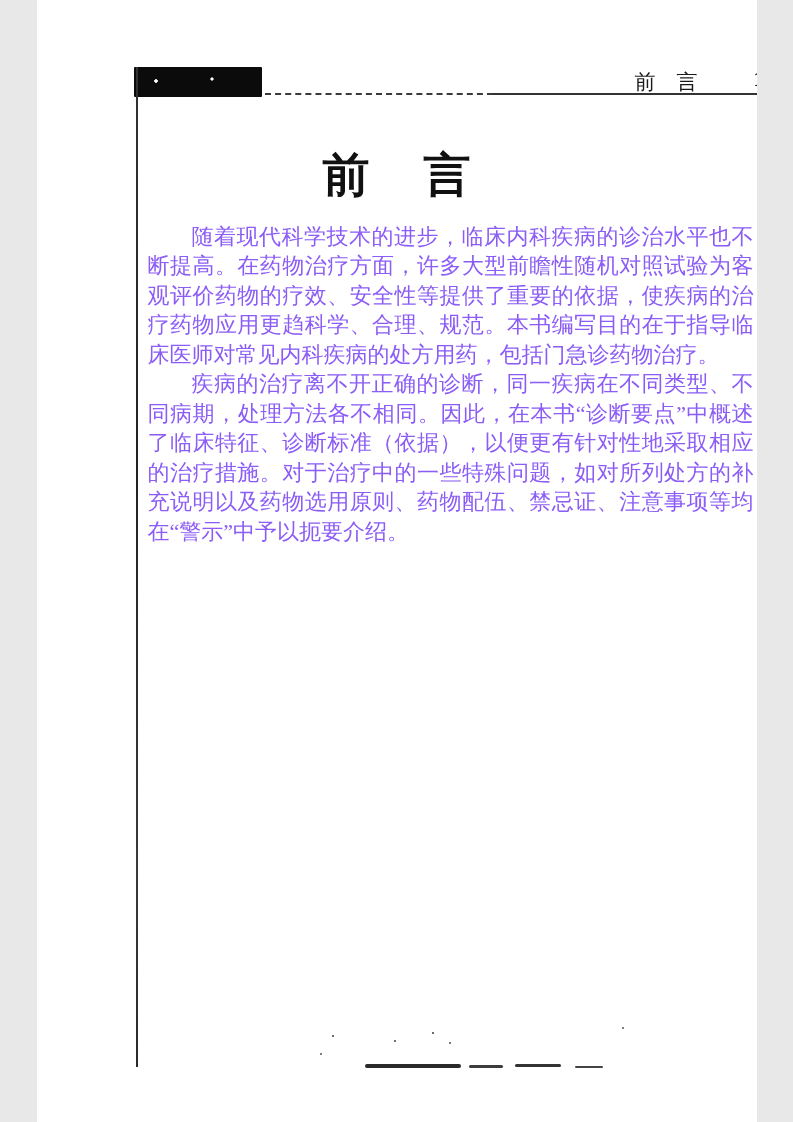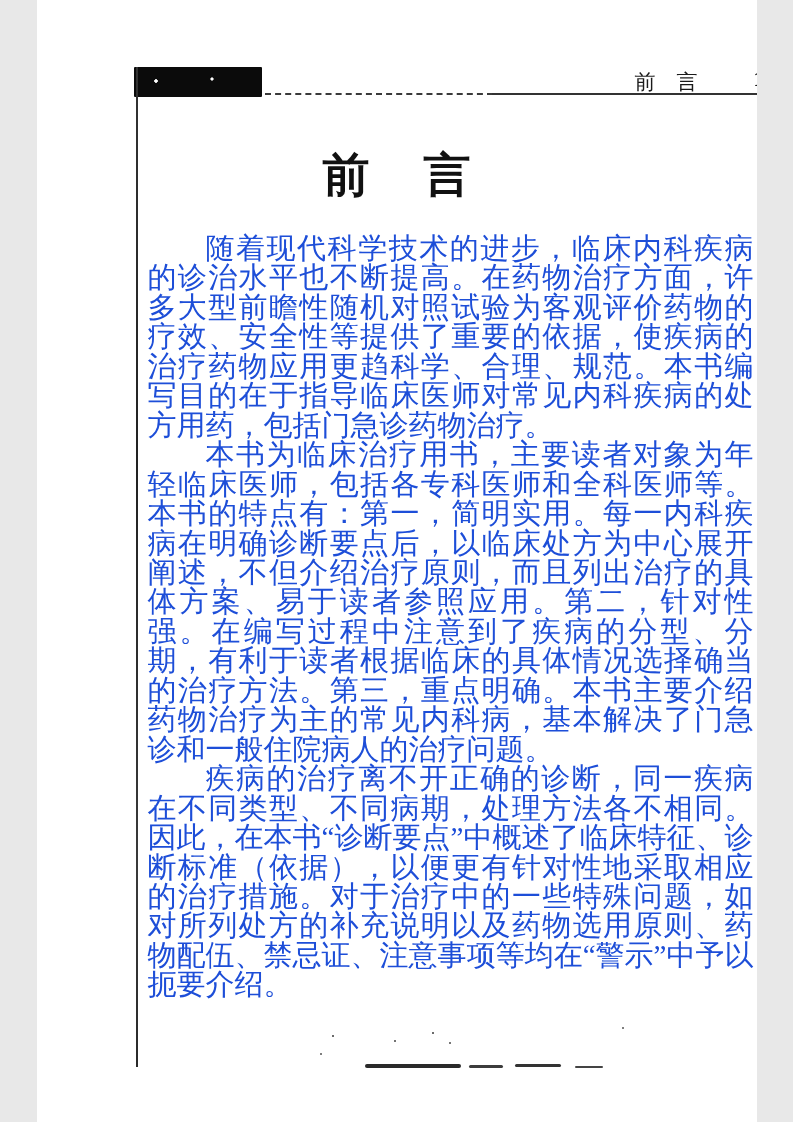--- a/index.html
+++ b/index.html
@@ -85,26 +85,26 @@
     letter-spacing: 54px;
     text-indent: 54px;
     white-space: nowrap;
     color: #111111;
   }
 
   
   .body-text {
     position: absolute;
     left: 111px;
-    top: 234px;
+    top: 222px;
     width: 606px;
-    font-size: 29px;
+    font-size: 22px;
     line-height: 29.45px;
     text-align: justify;
-    color: #1d4ed8;
+    color: #8b5cf6;
   }
   .body-text p {
     margin: 0;
     padding: 0;
     text-indent: 2em;
   }
 
   
   .smudge-a { position: absolute; left: 328px; top: 1064px; width: 96px; height: 4px; background: #2a2a2a; border-radius: 2px; }
   .smudge-b { position: absolute; left: 432px; top: 1065px; width: 34px; height: 3px; background: #3c3c3c; border-radius: 2px; }
@@ -128,21 +128,20 @@
   <div class="left-rule"></div>
   <div class="header-rule-dashed"></div>
   <div class="header-rule-solid"></div>
   <div class="running-title">前言</div>
   <div class="page-number">1</div>
 
   <div class="doc-title">前言</div>
 
   <div class="body-text">
     <p>随着现代科学技术的进步，临床内科疾病的诊治水平也不断提高。在药物治疗方面，许多大型前瞻性随机对照试验为客观评价药物的疗效、安全性等提供了重要的依据，使疾病的治疗药物应用更趋科学、合理、规范。本书编写目的在于指导临床医师对常见内科疾病的处方用药，包括门急诊药物治疗。</p>
-    <p>本书为临床治疗用书，主要读者对象为年轻临床医师，包括各专科医师和全科医师等。本书的特点有：第一，简明实用。每一内科疾病在明确诊断要点后，以临床处方为中心展开阐述，不但介绍治疗原则，而且列出治疗的具体方案、易于读者参照应用。第二，针对性强。在编写过程中注意到了疾病的分型、分期，有利于读者根据临床的具体情况选择确当的治疗方法。第三，重点明确。本书主要介绍药物治疗为主的常见内科病，基本解决了门急诊和一般住院病人的治疗问题。</p>
     <p>疾病的治疗离不开正确的诊断，同一疾病在不同类型、不同病期，处理方法各不相同。因此，在本书“诊断要点”中概述了临床特征、诊断标准（依据），以便更有针对性地采取相应的治疗措施。对于治疗中的一些特殊问题，如对所列处方的补充说明以及药物选用原则、药物配伍、禁忌证、注意事项等均在“警示”中予以扼要介绍。</p>
   </div>
 
   <div class="smudge-a"></div>
   <div class="smudge-b"></div>
   <div class="smudge-c"></div>
   <div class="smudge-d"></div>
   <div class="specks"></div>
 
 </div>

